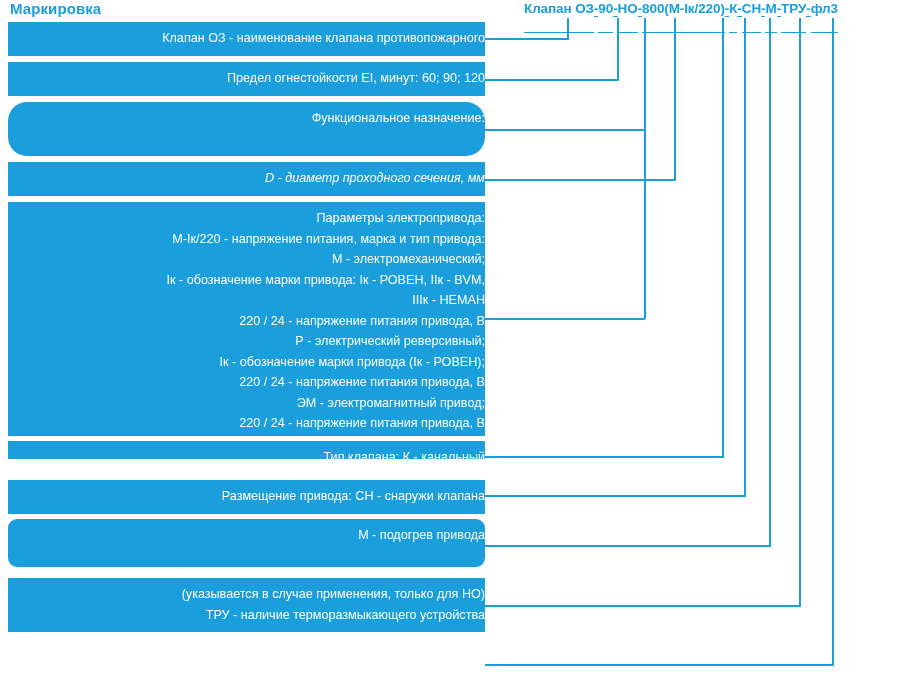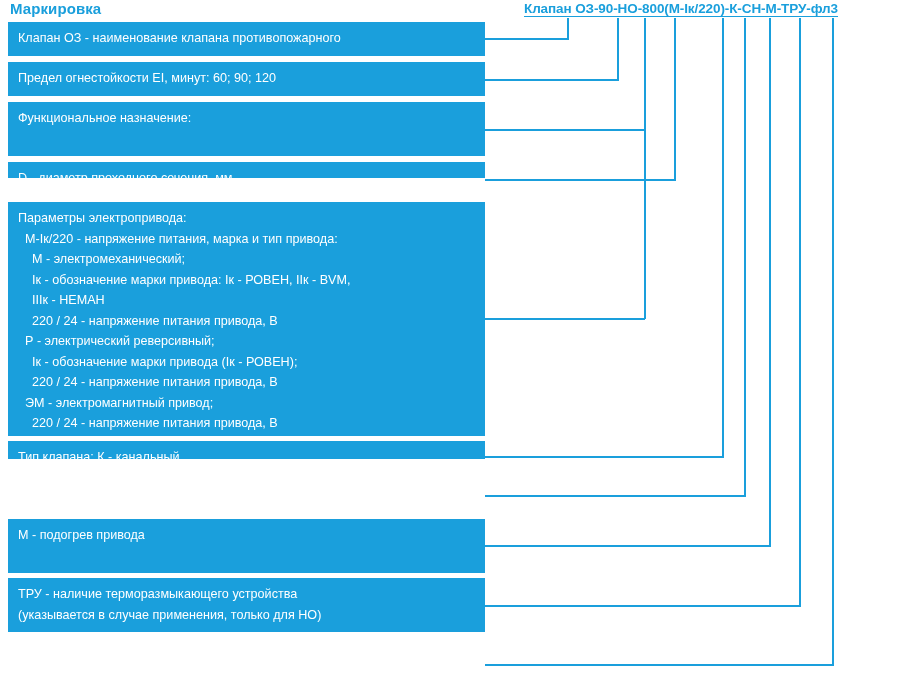--- a/index.html
+++ b/index.html
@@ -12,20 +12,21 @@
     height: 695px;
     background: #ffffff;
     font-family: "Liberation Sans", "DejaVu Sans", sans-serif;
     overflow: hidden;
     position: relative;
   }
   #diagram {
     position: relative;
     width: 900px;
     height: 695px;
+    text-align: right;
   }
 
   
   .page-title {
     position: absolute;
     left: 10px;
     top: 0px;
     font-size: 15px;
     font-weight: bold;
     color: #1a9fdc;
@@ -41,21 +42,21 @@
     left: 524px;
     font-size: 13.5px;
     font-weight: bold;
     color: #1a9fdc;
     white-space: nowrap;
     line-height: 16px;
     letter-spacing: -0.1px;
   }
   .code-line .seg {
     border-bottom: 1.6px solid #1a9fdc;
-    padding-bottom: 0px;
+    padding-bottom: 16px;
   }
   .code-line .sep {
     border-bottom: 1.6px solid #1a9fdc;
   }
 
   
   .block {
     position: absolute;
     left: 8px;
     width: 477px;
@@ -82,32 +83,33 @@
 <div id="diagram">
 
   <div class="page-title">Маркировка</div>
 
   <div class="code-line" id="code-line"><span class="seg">Клапан ОЗ</span><span class="sep">-</span><span class="seg">90</span><span class="sep">-</span><span class="seg">НО</span><span class="sep">-</span><span class="seg">800(М-Iк/220)</span><span class="sep">-</span><span class="seg">К</span><span class="sep">-</span><span class="seg">СН</span><span class="sep">-</span><span class="seg">М</span><span class="sep">-</span><span class="seg">ТРУ</span><span class="sep">-</span><span class="seg">фл3</span></div>
 
   <div class="block" id="blk0" style="top:22px;height:34px;"><div>Клапан ОЗ - наименование клапана противопожарного</div></div>
 
   <div class="block" id="blk1" style="top:62px;height:34px;"><div>Предел огнестойкости EI, минут: 60; 90; 120</div></div>
 
-  <div class="block" id="blk2" style="top:102px;height:54px;"><div>Функциональное назначение:</div></div>
+  <div class="block" id="blk2" style="top:102px;height:54px;border-radius:19px;"><div>Функциональное назначение:</div></div>
 
-  <div class="block" id="blk3" style="top:162px;height:16px;"><div>D - диаметр проходного сечения, мм</div></div>
+  <div class="block" id="blk3" style="top:162px;height:34px;font-style:italic;"><div>D - диаметр проходного сечения, мм</div></div>
 
   <div class="block" id="blk4" style="top:202px;height:234px;"><div>Параметры электропривода:</div><div>  М-Iк/220 - напряжение питания, марка и тип привода:</div><div>    М - электромеханический;</div><div>    Iк - обозначение марки привода: Iк - РОВЕН, IIк - BVM,</div><div>    IIIк - НЕМАН</div><div>    220 / 24 - напряжение питания привода, В</div><div>  Р - электрический реверсивный;</div><div>    Iк - обозначение марки привода (Iк - РОВЕН);</div><div>    220 / 24 - напряжение питания привода, В</div><div>  ЭМ - электромагнитный привод;</div><div>    220 / 24 - напряжение питания привода, В</div><div>    (в обозначении ЭМ марка привода не указывается)</div></div>
 
   <div class="block" id="blk5" style="top:441px;height:18px;"><div>Тип клапана: К - канальный</div></div>
 
+  <div class="block" id="blk6" style="top:480px;height:34px;"><div>Размещение привода: СН - снаружи клапана</div></div>
 
-  <div class="block" id="blk7" style="top:519px;height:54px;"><div>М - подогрев привода</div></div>
+  <div class="block" id="blk7" style="top:519px;height:48px;border-radius:9px;"><div>М - подогрев привода</div></div>
 
-  <div class="block" id="blk8" style="top:578px;height:54px;"><div>ТРУ - наличие терморазмыкающего устройства</div><div>(указывается в случае применения, только для НО)</div></div>
+  <div class="block" id="blk8" style="top:578px;height:54px;"><div>(указывается в случае применения, только для НО)</div><div>ТРУ - наличие терморазмыкающего устройства</div></div>
 
 
   <div class="conn-h" style="left:485px; top:38px; width:84px;"></div>
   <div class="conn-v" style="left:567px; top:18px; height:21px;"></div>
 
   <div class="conn-h" style="left:485px; top:79px; width:134px;"></div>
   <div class="conn-v" style="left:617px; top:18px; height:62px;"></div>
 
   <div class="conn-h" style="left:485px; top:129px; width:161px;"></div>
   <div class="conn-v" style="left:644px; top:18px; height:112px;"></div>

